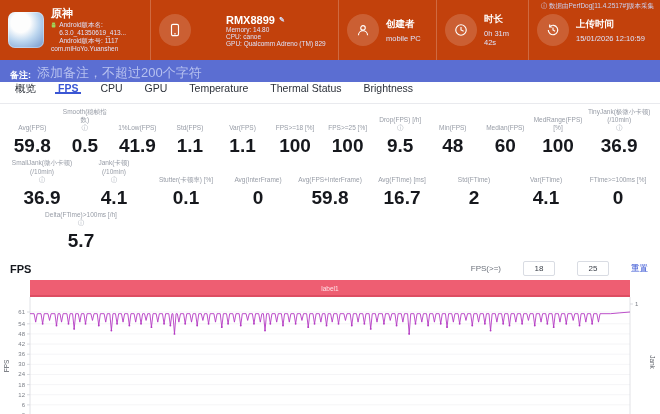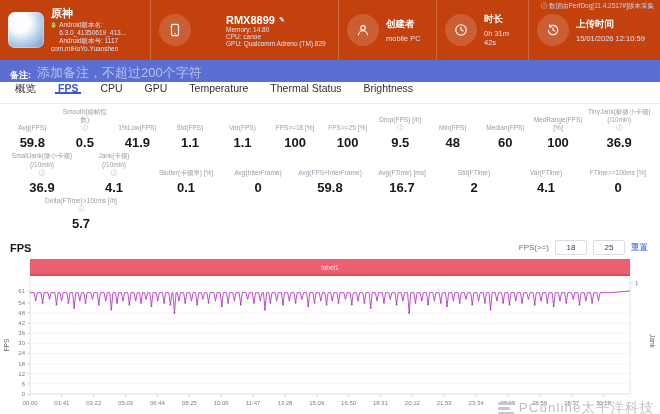--- a/index.html
+++ b/index.html
@@ -44,27 +44,27 @@
   
   .metrics { padding:4px 6px 0 6px; }
   .mrow { display:flex; align-items:flex-end; margin-bottom:2px; }
   .mrow3 { justify-content:flex-start; }
   .mcol { flex:1 1 0; text-align:center; padding:0 2px; }
   .mcol.wide { flex:1.35 1 0; }
   .mcol.fixed { flex:0 0 150px; }
   .mlabel { font-size:6.5px; color:#979ca6; line-height:1.25; min-height:9px;
     display:flex; flex-direction:column; justify-content:flex-end; }
   .mlabel .info-i { color:#a9aeb8; }
-  .mval { font-size:13px; font-weight:bold; color:#16181d; margin-top:3px; }
+  .mval { font-size:19px; font-weight:bold; color:#16181d; margin-top:3px; }
 
   
   .fps-head { display:flex; align-items:center; justify-content:space-between;
     padding:7px 12px 2px 10px; }
   .fps-title { font-size:11px; font-weight:bold; color:#15181e; }
-  .fps-ctrls { display:flex; align-items:center; gap:6px; }
+  .fps-ctrls { display:flex; align-items:center; gap:22px; }
   .fps-ctrls .tlabel { font-size:8px; color:#6b707a; }
   .thr-input { width:32px; height:15px; border:1px solid #d9dce3; border-radius:2px;
     font-size:8px; text-align:center; color:#3a3f48; font-family:"Liberation Sans",sans-serif; }
   .reset-btn { font-size:8.5px; color:#3a56d4; background:none; border:none; cursor:pointer;
     font-family:"Liberation Sans",sans-serif; }
 
   .chart-wrap { position:relative; height:160px; }
   svg text { font-family:"Liberation Sans",sans-serif; }
   .watermark { position:absolute; right:6px; bottom:0px; display:flex; align-items:center;
     gap:5px; color:#bfc2c8; font-size:13.5px; letter-spacing:1px; pointer-events:none; }

